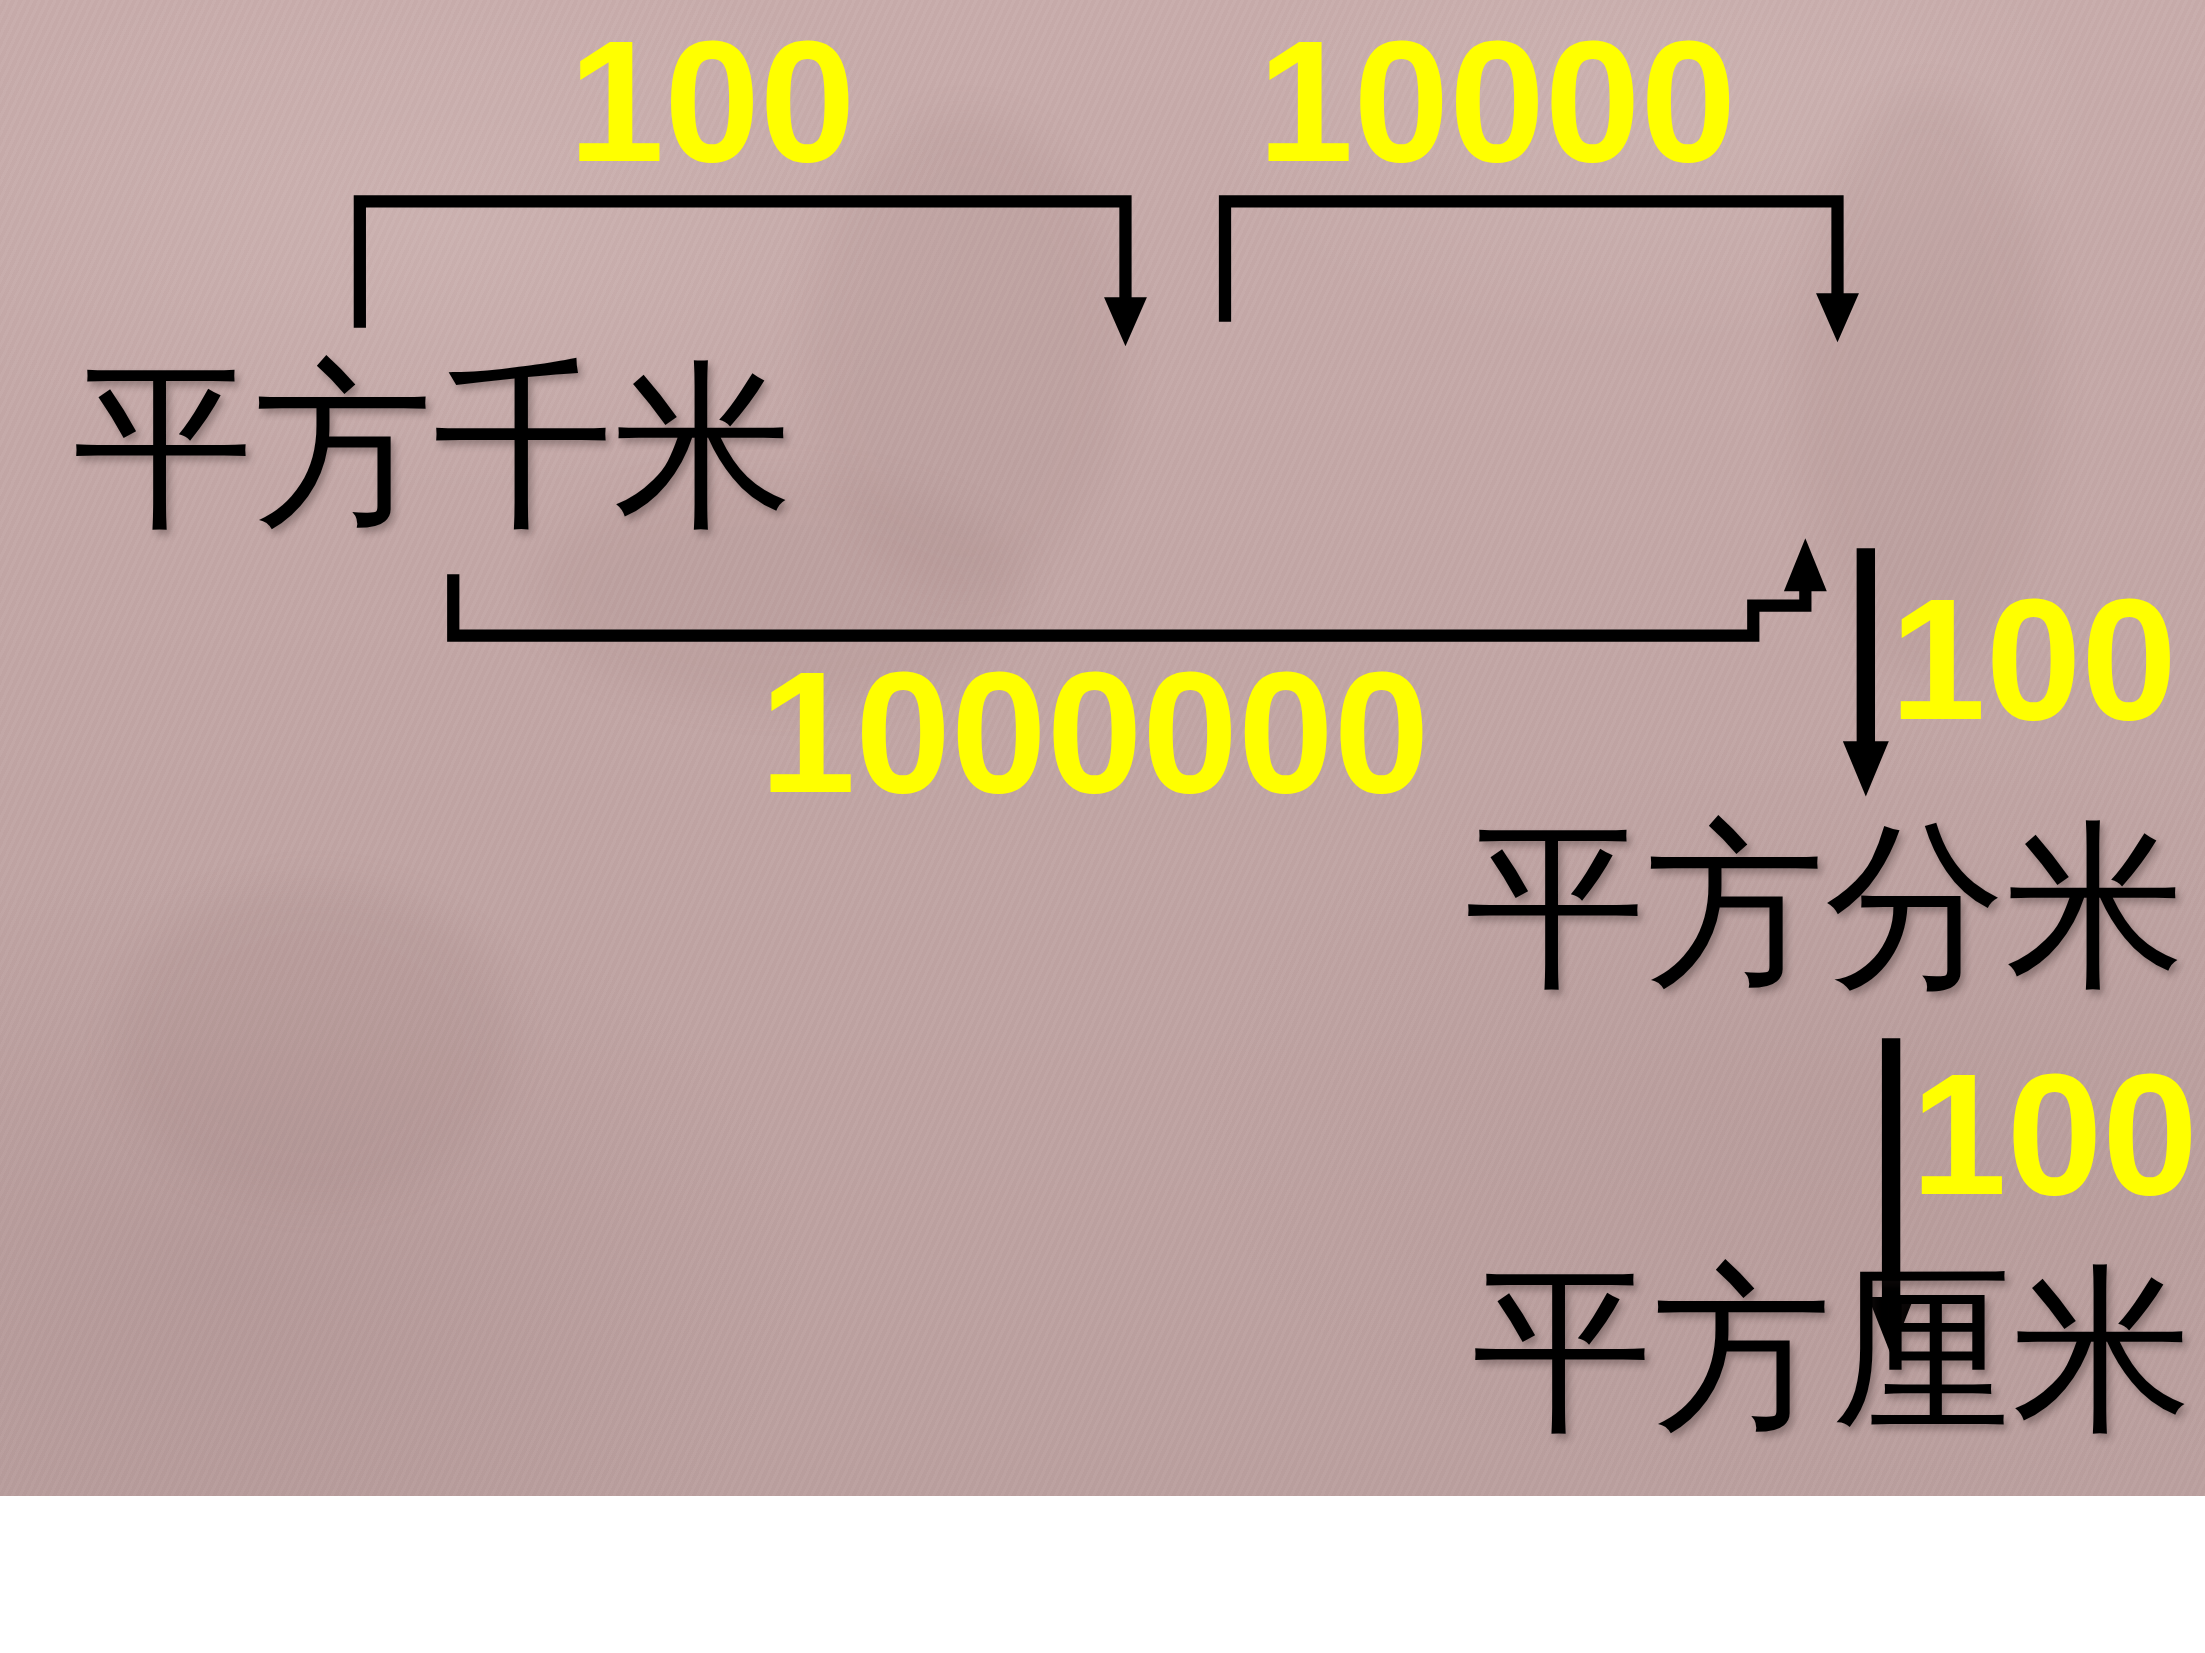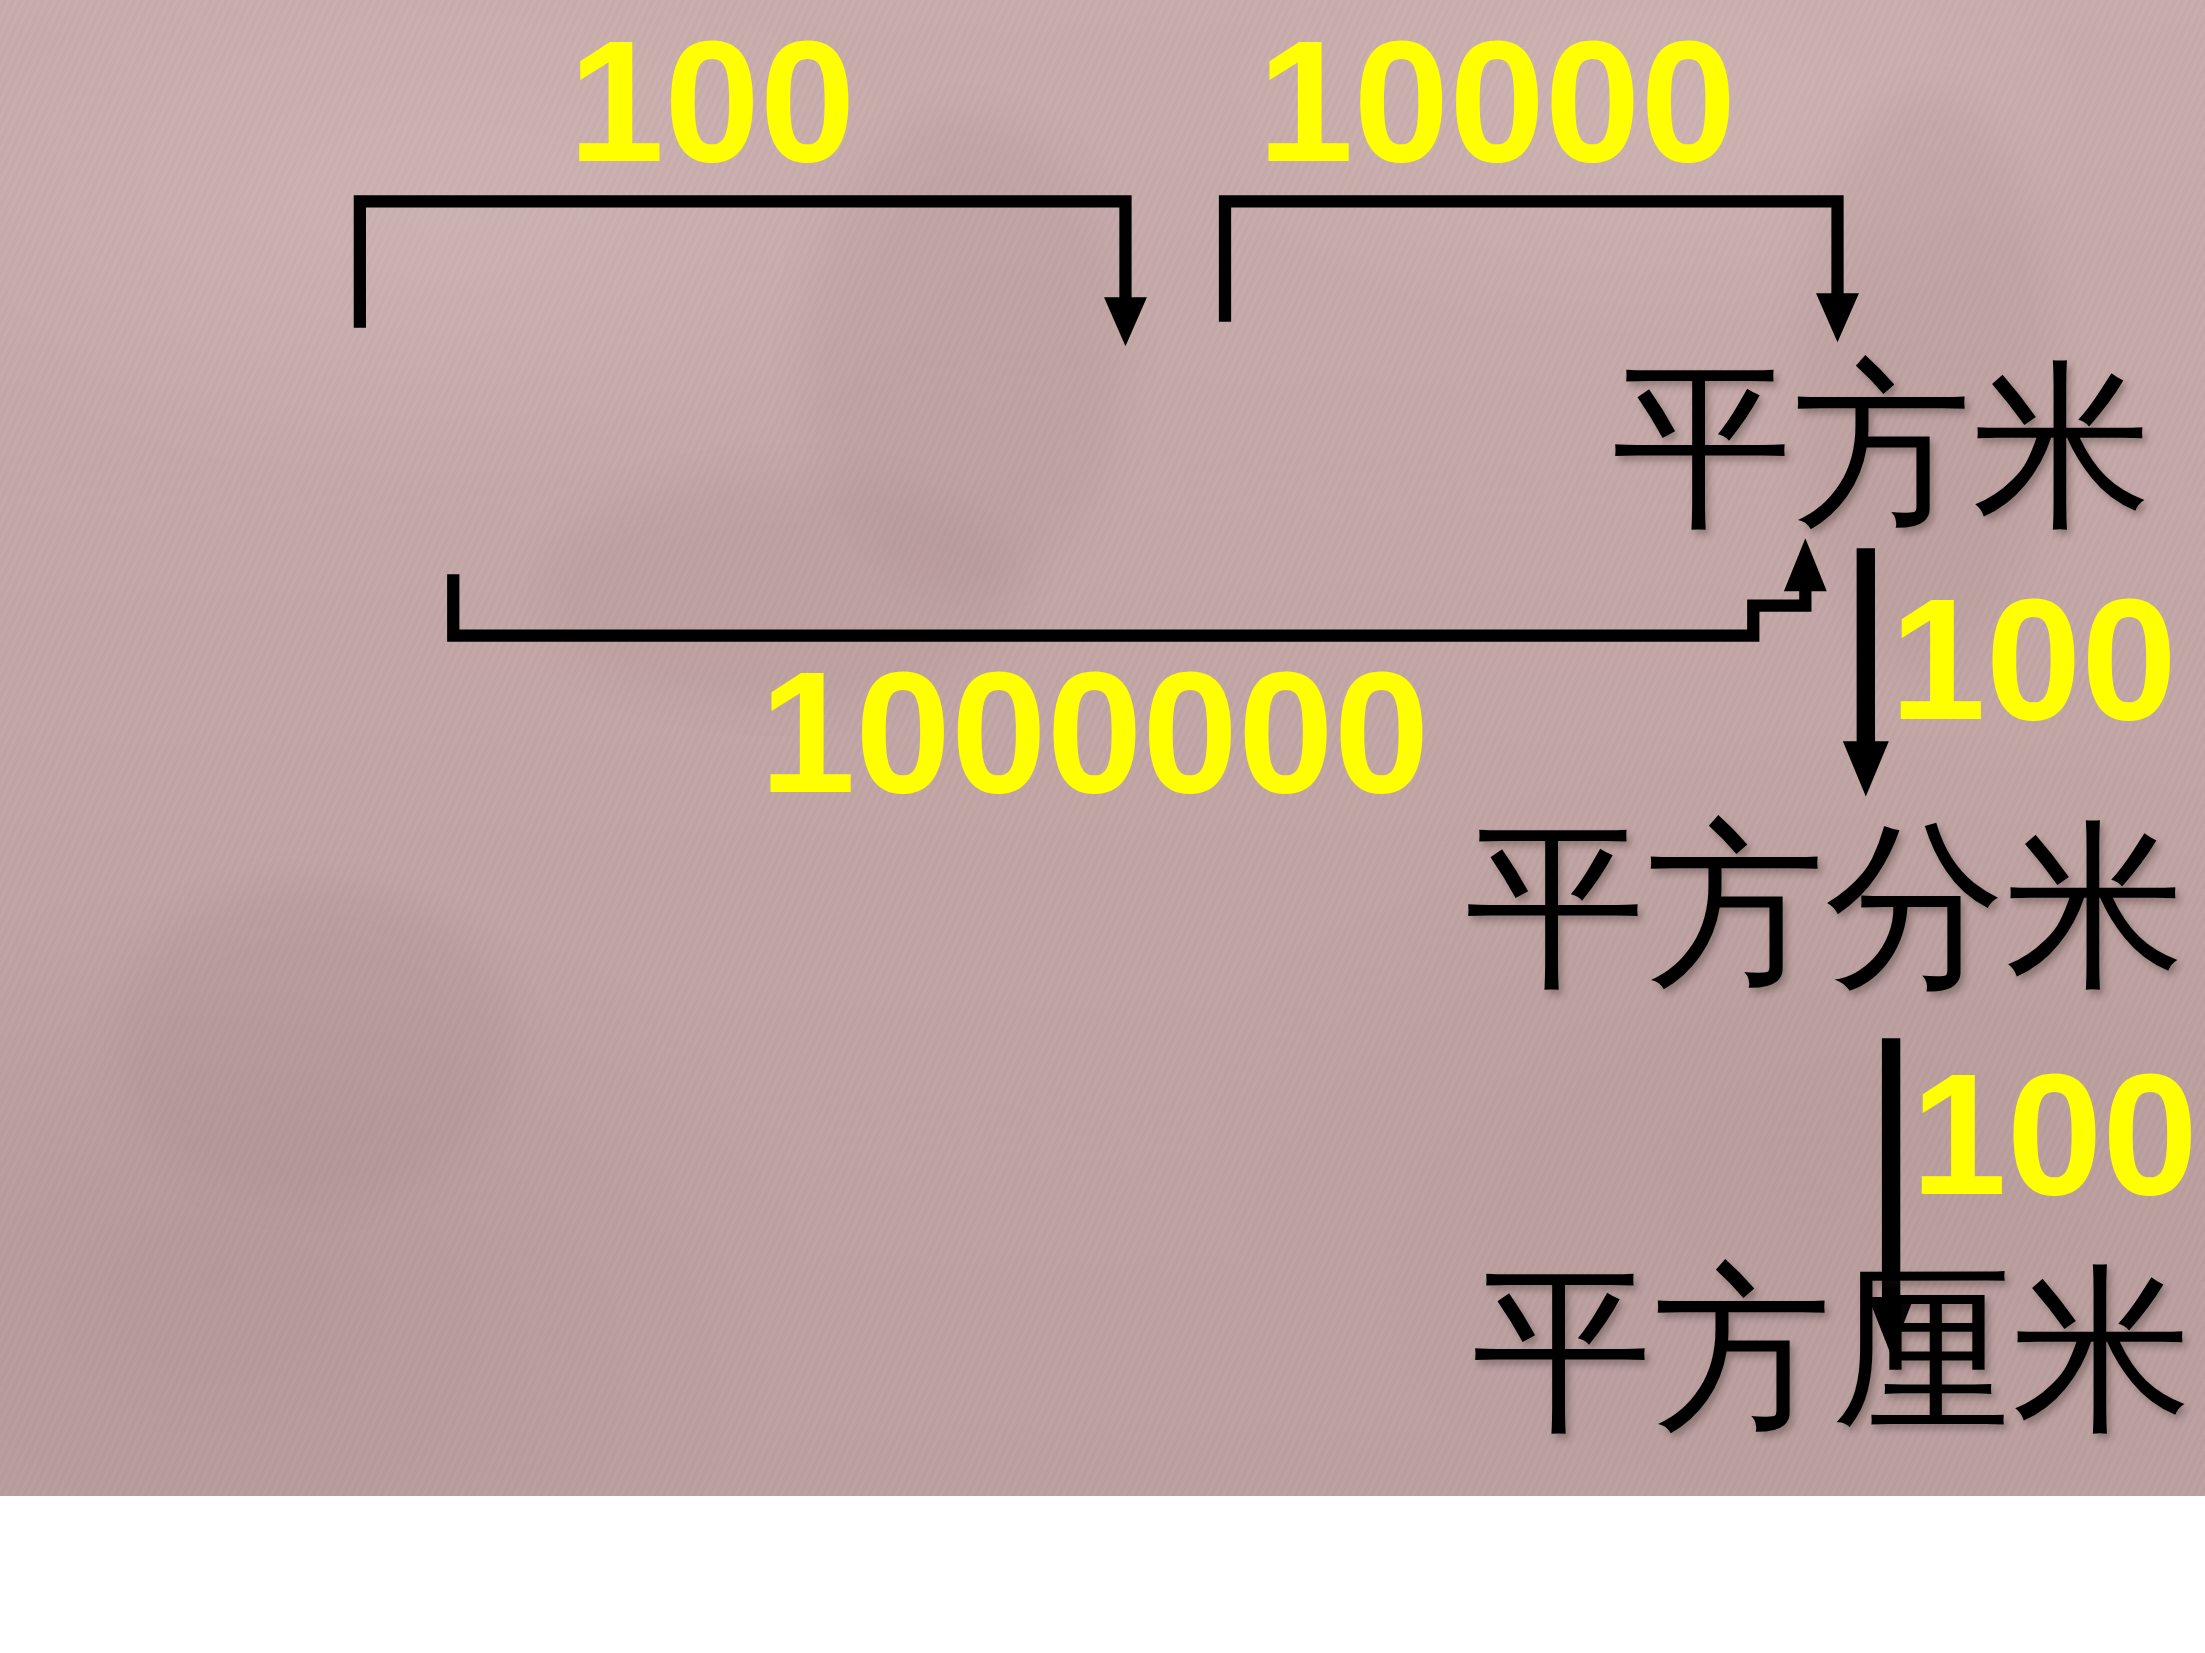--- a/index.html
+++ b/index.html
@@ -63,19 +63,19 @@
     <polyline class="stem" points="2470,1356 2470,1698"></polyline>
     <polygon class="head" points="2440,1694 2500,1694 2470,1770"></polygon>
   </svg>
 
   <div class="txt factor" style="left:559px;top:15.3px;width:306px;">100</div>
   <div class="txt factor" style="left:1229px;top:15.3px;width:536px;">10000</div>
   <div class="txt factor" style="left:750px;top:646px;width:689px;">1000000</div>
   <div class="txt factor" style="left:1890px;top:573px;">100</div>
   <div class="txt factor" style="left:1911px;top:1048px;">100</div>
 
-  <div class="txt unit" style="left:1612px;top:358px;">平方米</div>
+  <div class="txt unit" style="left:73px;top:358px;">平方千米</div>
   <div class="txt unit" style="left:1465px;top:818px;text-align:right;">平方分米</div>
   <div class="txt unit" style="left:1472px;top:1262px;">平方厘米</div>
 
 
 </div>
 
 
 </body></html>

